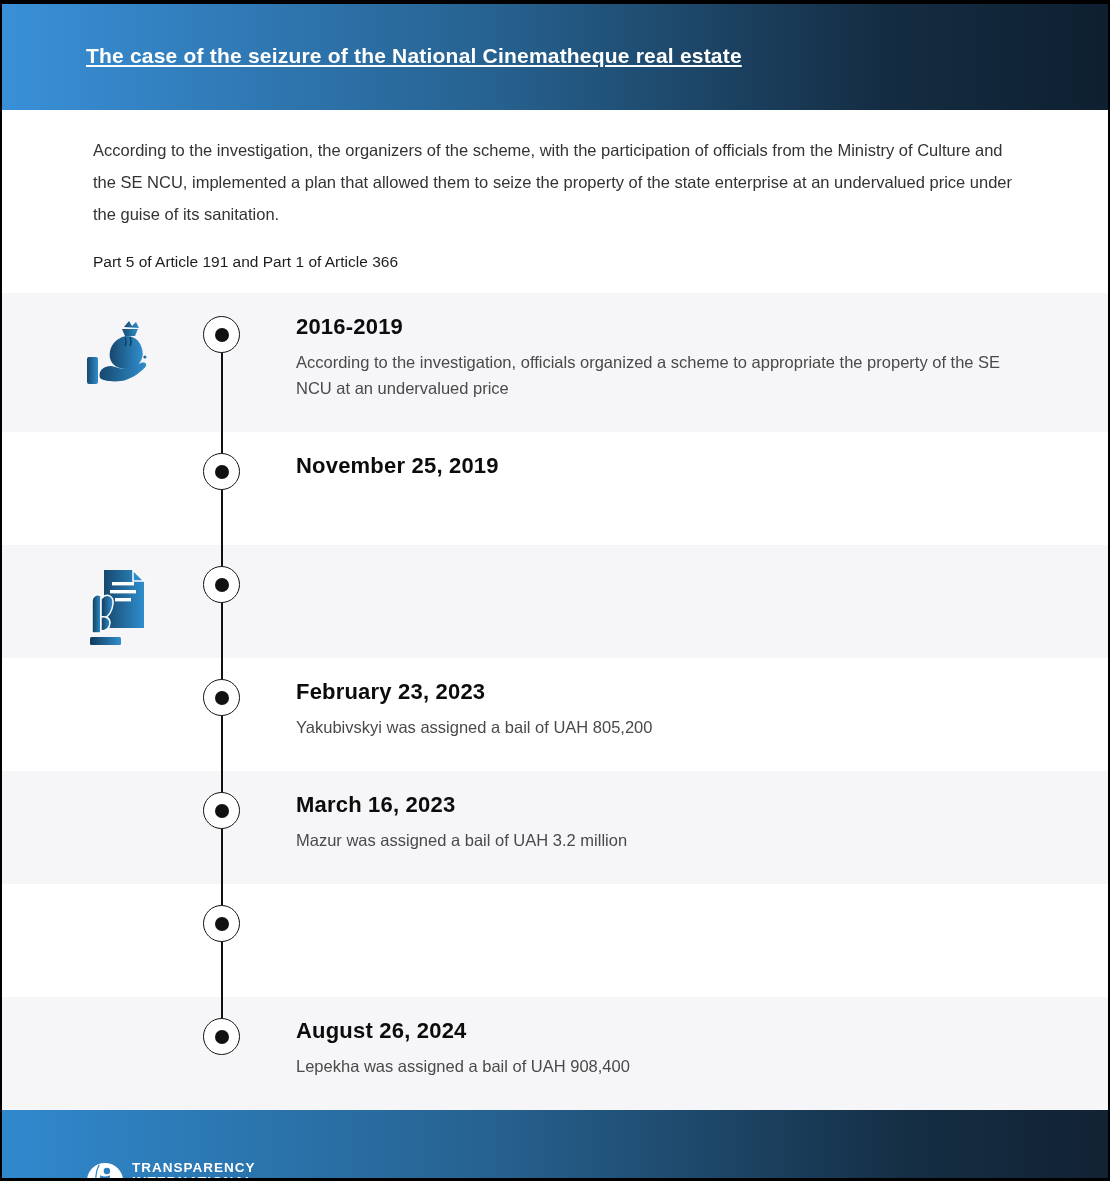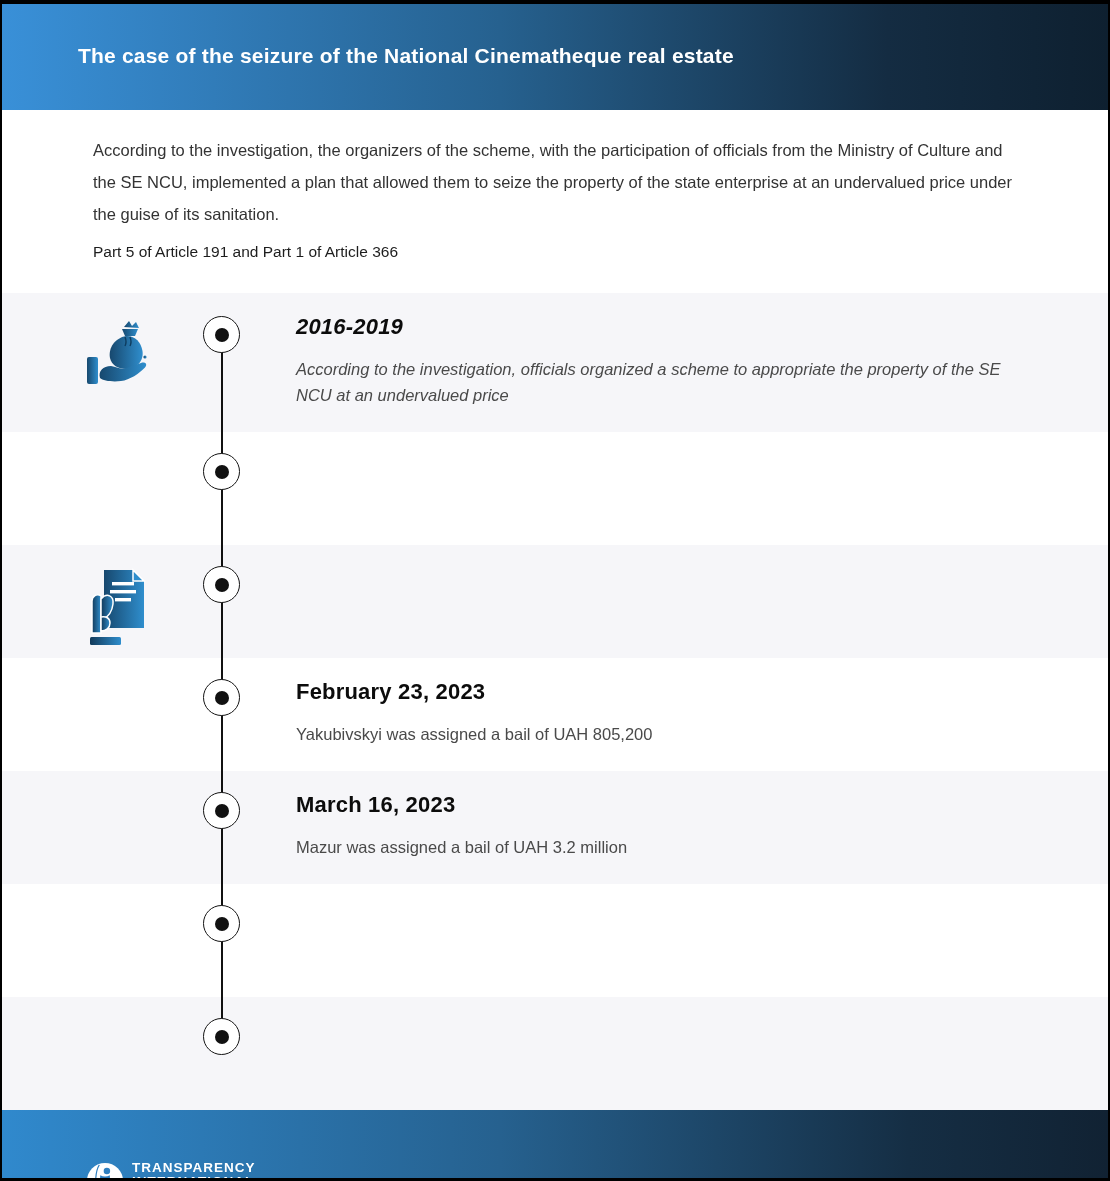--- a/index.html
+++ b/index.html
@@ -10,61 +10,61 @@
     position:absolute; left:2px; top:4px; width:1106px; height:1174px;
     background:#fff; overflow:hidden;
   }
 
   
   .header {
     position:absolute; left:0; top:0; width:100%; height:106px;
     background:linear-gradient(90deg,#3990d8 0%, #26618f 45%, #142c42 80%, #0e2030 100%);
   }
   .header-title {
-    position:absolute; left:76px; top:40px;
-    color:#fff; font-size:21px; font-weight:700; letter-spacing:.2px;
+    position:absolute; left:84px; top:40px;
+    color:#fff; font-size:21px; font-weight:700; letter-spacing:.2px;text-decoration:underline;
   }
 
   
   .intro { position:absolute; left:0; top:106px; width:100%; height:183px; background:#fff;margin-left:7px; }
   .intro-paragraph {
     position:absolute; left:84px; top:24px; width:935px;
     font-size:16.5px; line-height:32px; color:#333;
   }
   .intro-articles {
-    position:absolute; left:84px; top:133px;
+    position:absolute; left:84px; top:143px;
     font-size:15.5px; color:#1d1d1d;
   }
 
   
   .timeline { position:absolute; left:0; top:289px; width:100%; height:817px; }
   .timeline-line {
     position:absolute; left:219px; top:42px; width:2px; height:702px;
     background:#111; z-index:1;
   }
   .trow { position:relative; width:100%; height:113px; }
-  .trow.first { height:139px;font-style:italic; }
+  .trow.first { height:139px; }
   .trow.alt { background:#f6f6f9; }
 
   .trow .row-icon { position:absolute; left:82px; top:28px; z-index:2; }
   .trow.first .row-icon { top:27px; }
 
   .node {
     position:absolute; left:201px; top:21px; width:37px; height:37px;
     border:1.5px solid #141414; border-radius:50%; background:#fff; z-index:2;
   }
   .trow.first .node { top:23px; }
   .node::after {
     content:""; position:absolute; left:50%; top:50%; width:14px; height:14px;
     margin:-7px 0 0 -7px; border-radius:50%; background:#111;
   }
 
   .event-content { position:absolute; left:294px; top:21px; width:730px; }
   .event-date { font-size:22px; font-weight:800; color:#0c0c0c; letter-spacing:.2px; }
-  .event-desc { margin-top:16px; font-size:16.5px; line-height:26px; color:#4a4a4a; max-width:722px; }
+  .event-desc { margin-top:9px; font-size:16.5px; line-height:26px; color:#4a4a4a; max-width:722px; }
 
   
   .footer {
     position:absolute; left:0; top:1106px; width:100%; height:68px;
     background:linear-gradient(90deg,#3089cd 0%, #26618f 45%, #152e44 82%, #112233 100%);
   }
   .footer-logo { position:absolute; left:84px; top:15px; display:flex; align-items:center;margin-top:36px; }
   .logo-mark { width:38px; height:38px; }
   .logo-text { margin-left:8px; color:#fff; }
   .logo-line { font-size:13.5px; font-weight:700; letter-spacing:1px; line-height:14px; }
@@ -110,20 +110,21 @@
       <div class="node"></div>
       <div class="event-content">
         <div class="event-date">2016-2019</div>
         <div class="event-desc">According to the investigation, officials organized a scheme to appropriate the property of the SE NCU at an undervalued price</div>
       </div>
     </div>
 
     <div class="trow">
       <div class="node"></div>
       <div class="event-content">
+        <div class="event-date">November 25, 2019</div>
       </div>
     </div>
 
     <div class="trow alt">
       <span class="row-icon" style="top:20px">
         <svg width="70" height="82" viewBox="0 0 70 82">
           <defs>
             <linearGradient id="g2" x1="0" y1="0" x2="1" y2="0">
               <stop offset="0" stop-color="#17486e"></stop>
                 <stop offset="1" stop-color="#2f8ecd"></stop>
@@ -164,20 +165,24 @@
         <div class="event-desc">Mazur was assigned a bail of UAH 3.2 million</div>
       </div>
     </div>
 
     <div class="trow">
       <div class="node"></div>
     </div>
 
     <div class="trow alt">
       <div class="node"></div>
+      <div class="event-content">
+        <div class="event-date">August 26, 2024</div>
+        <div class="event-desc">Lepekha was assigned a bail of UAH 908,400</div>
+      </div>
     </div>
   </div>
 
   <div class="footer">
     <div class="footer-logo">
       <span class="logo-mark">
         <svg width="38" height="38" viewBox="0 0 40 40">
           <circle cx="20" cy="20" r="19" fill="#ffffff"></circle>
           <circle cx="22" cy="9.5" r="3.4" fill="#2e7fc0"></circle>
           <path d="M15,14 c3,1.8 7,1.8 10,0 0.8,7 -0.5,13 -3.5,19.5 -2.2,-0.3 -4.2,-1.6 -5.2,-5 C14.8,23.5 14.6,18.5 15,14 z" fill="#2e7fc0"></path>

